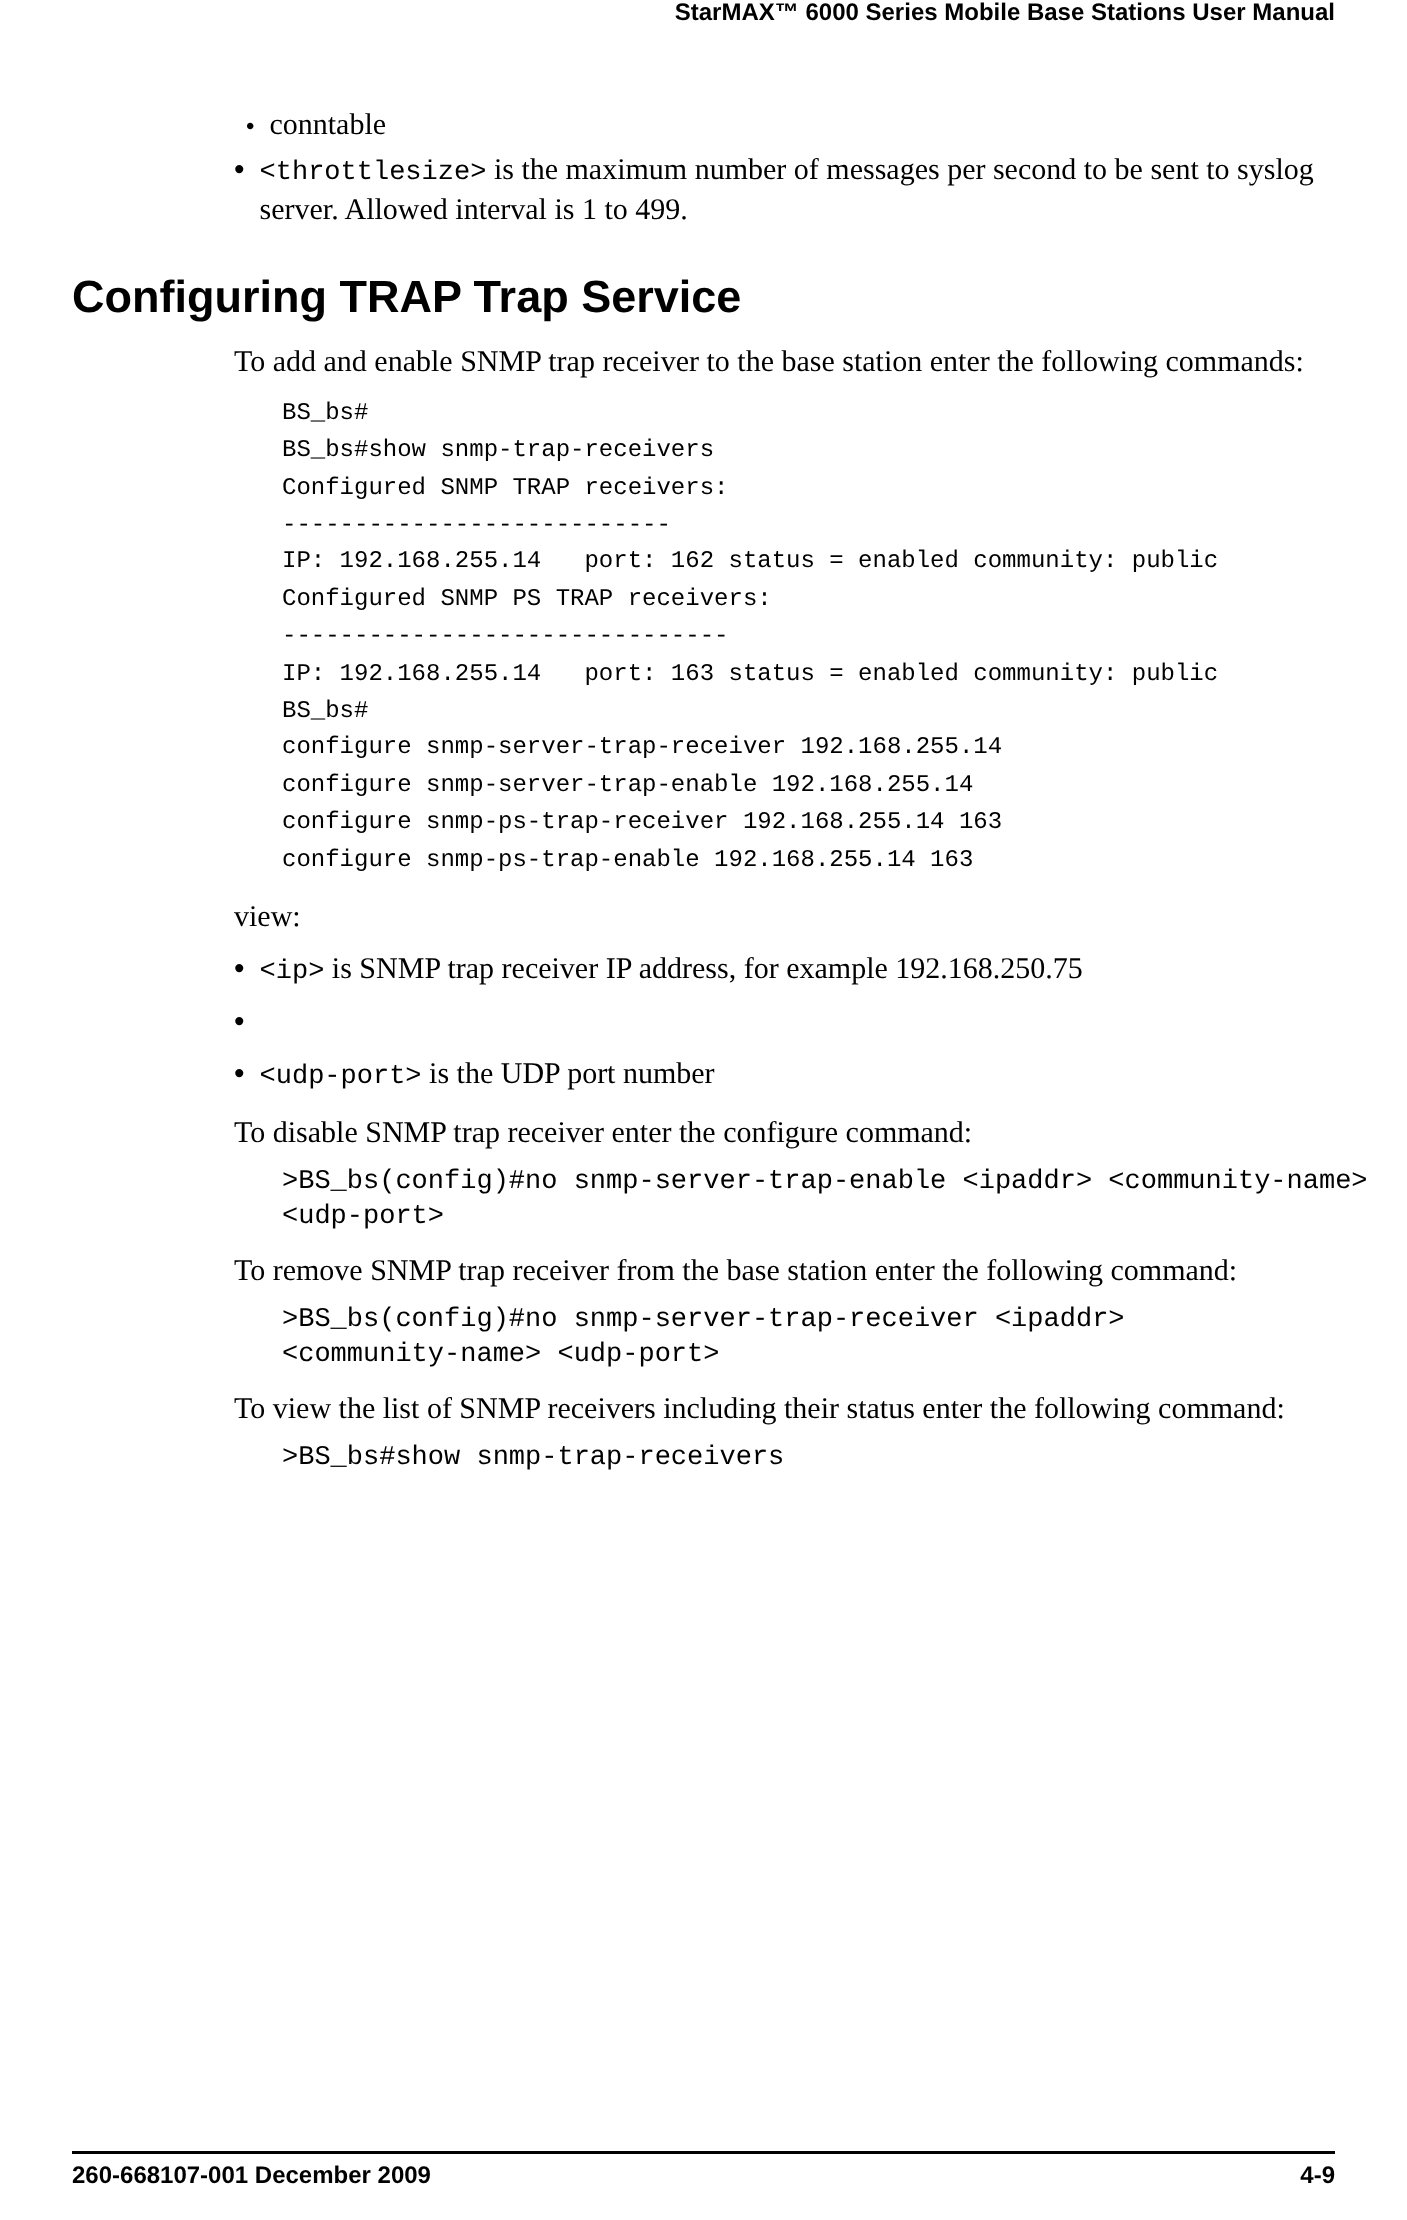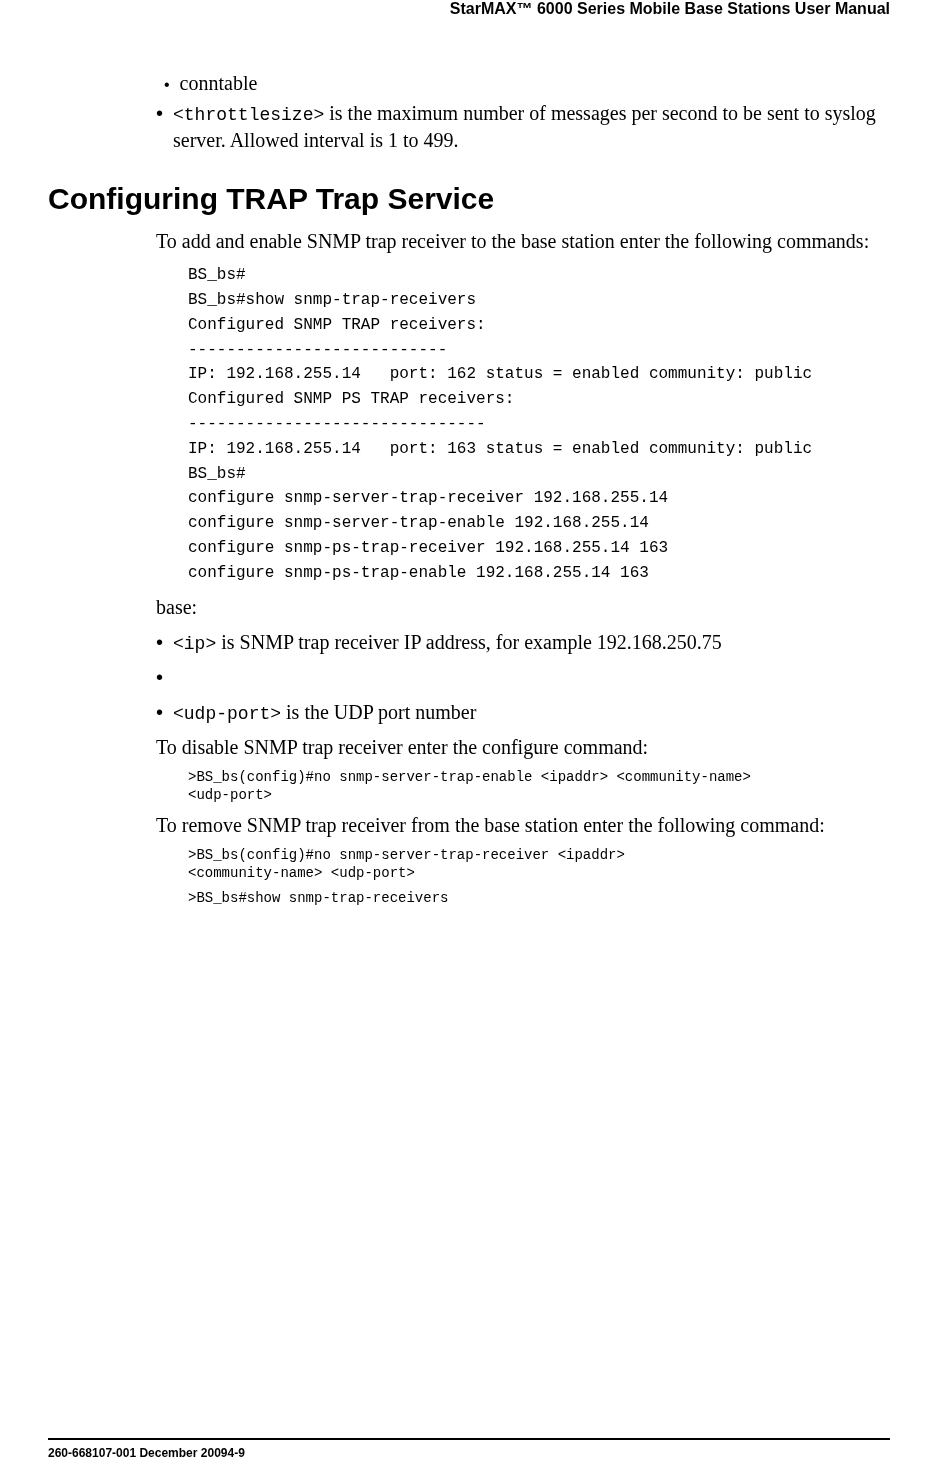--- a/index.html
+++ b/index.html
@@ -55,48 +55,50 @@
       font-weight: bold;
       font-size: 30px;
       margin: 28px 0 12px 0;
       padding-left: 0;
     }
     .para {
       font-size: 20px;
       line-height: 1.35;
       margin-left: 108px;
       margin-bottom: 8px;
+      margin-top: 12px;
     }
     .code-block {
       font-family: 'Courier New', monospace;
       font-size: 16px;
       line-height: 1.55;
       margin-left: 140px;
       margin-bottom: 8px;
       white-space: pre;
     }
     .code-block-tight {
       font-family: 'Courier New', monospace;
-      font-size: 14px;
+      font-size: 18px;
       line-height: 1.25;
       margin-left: 140px;
       margin-bottom: 8px;
       white-space: pre;
     }
     .page-footer {
       position: absolute;
       bottom: 20px;
       left: 48px;
       right: 48px;
       border-top: 2px solid #000;
       padding-top: 6px;
       display: flex;
+      justify-content: space-between;
       font-family: Verdana, Arial, sans-serif;
       font-weight: bold;
-      font-size: 12px;
+      font-size: 16px;
     }
   </style>
 </head>
 <body>
 
 <div class="page-header">StarMAX™ 6000 Series Mobile Base Stations User Manual</div>
 
 <div class="content">
 
   <div class="bullet-line">
@@ -119,21 +121,21 @@
 IP: 192.168.255.14   port: 162 status = enabled community: public
 Configured SNMP PS TRAP receivers:
 -------------------------------
 IP: 192.168.255.14   port: 163 status = enabled community: public
 BS_bs#
 configure snmp-server-trap-receiver 192.168.255.14
 configure snmp-server-trap-enable 192.168.255.14
 configure snmp-ps-trap-receiver 192.168.255.14 163
 configure snmp-ps-trap-enable 192.168.255.14 163</div>
 
-  <div class="para">base:</div>
+  <div class="para">view:</div>
 
   <div class="bullet-line-outer">
     <span class="bullet-dot">•</span>
     <span><span class="code-inline">&lt;ip&gt;</span><span> is SNMP trap receiver IP address, for example 192.168.250.75</span></span>
   </div>
 
   <div class="bullet-line-outer">
     <span class="bullet-dot">•</span>
   </div>
 
@@ -143,20 +145,21 @@
   </div>
 
   <div class="para">To disable SNMP trap receiver enter the configure command:</div>
   <div class="code-block-tight">&gt;BS_bs(config)#no snmp-server-trap-enable &lt;ipaddr&gt; &lt;community-name&gt;
 &lt;udp-port&gt;</div>
 
   <div class="para">To remove SNMP trap receiver from the base station enter the following command:</div>
   <div class="code-block-tight">&gt;BS_bs(config)#no snmp-server-trap-receiver &lt;ipaddr&gt;
 &lt;community-name&gt; &lt;udp-port&gt;</div>
 
+  <div class="para">To view the list of SNMP receivers including their status enter the following command:</div>
   <div class="code-block-tight">&gt;BS_bs#show snmp-trap-receivers</div>
 
 </div>
 
 <div class="page-footer">
   <span>260-668107-001 December 2009</span>
   <span>4-9</span>
 </div>
 
 </body></html>

